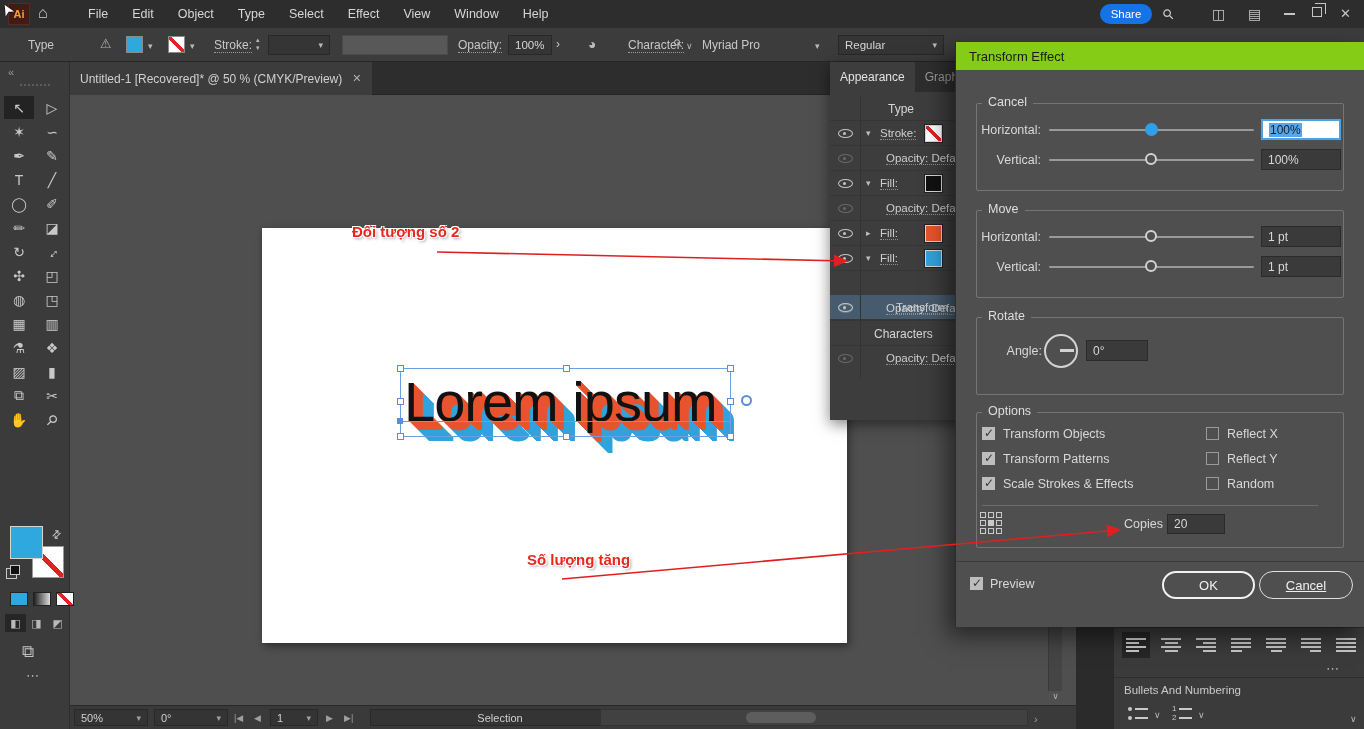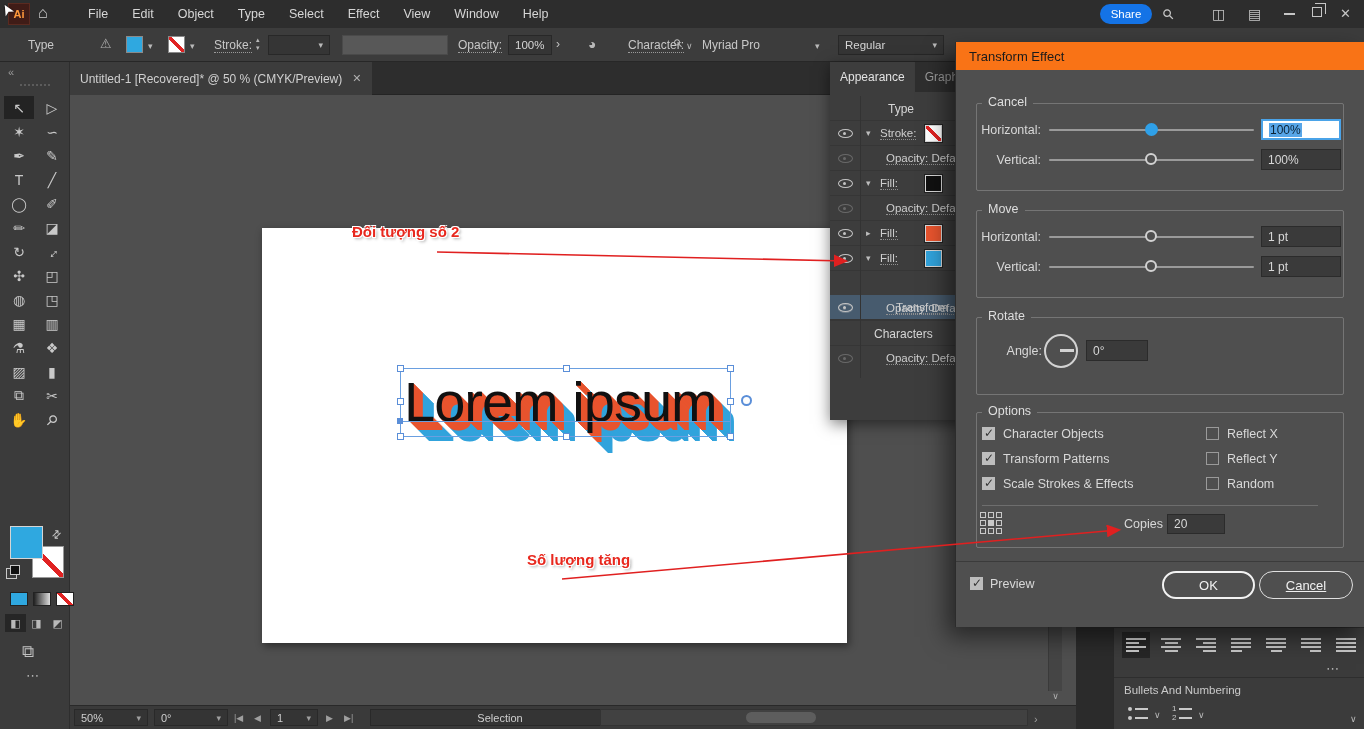--- a/index.html
+++ b/index.html
@@ -104,21 +104,21 @@
   .ap-chev{left:36px;top:7px;color:#bdbdbd;font-size:9px;position:absolute;}
   .ap-sw{left:95px;top:4px;width:17px;height:17px;border:1px solid #d8d8d8;position:absolute;outline:1px solid #222;}
   .ap-foot{left:0;top:326px;width:152px;height:32px;border-top:1px solid #2f2f2f;position:absolute;}
   .ap-foot-ic{top:8px;color:#c4c4c4;font-size:12px;position:absolute;}
   .box-outline{width:12px;height:12px;border:1.5px solid #c4c4c4;}
   .box-filled{width:12px;height:12px;border:1.5px solid #c4c4c4;background:#9c9c9c;}
 
   
   .dialog{left:955px;top:42px;width:409px;height:585px;background:#4f4f4f;z-index:30;
     box-shadow:-8px 10px 22px rgba(0,0,0,.5);border-left:1px solid #2c2c2c;}
-  .dlg-head{left:0;top:0;width:409px;height:28px;background:#f97316;display:flex;align-items:center;padding-left:13px;
+  .dlg-head{left:0;top:0;width:409px;height:28px;background:#84cc16;display:flex;align-items:center;padding-left:13px;
     color:#1b1b1b;font-size:13px;}
   .group{position:absolute;border:1px solid rgba(255,255,255,.22);border-radius:2px;}
   .group-lbl{position:absolute;background:#4f4f4f;padding:0 6px;color:#dedede;font-size:12.5px;}
   .d-lbl{position:absolute;color:#d8d8d8;font-size:12.5px;text-align:right;width:80px;}
   .track{position:absolute;height:2px;background:#9a9a9a;border-radius:1px;}
   .knob{position:absolute;width:13px;height:13px;border-radius:50%;top:-6px;}
   .knob.filled{background:#2fa0e8;}
   .knob.hollow{background:#4f4f4f;border:2px solid #d2d2d2;width:12px;height:12px;}
   .d-field{position:absolute;height:21px;background:#3a3a3a;border:1px solid #2b2b2b;color:#d8d8d8;
     font-size:12px;display:flex;align-items:center;padding:0 6px;}
@@ -420,21 +420,21 @@
 
   <div class="group" style="left:20px;top:275px;width:368px;height:78px;"></div>
   <span class="group-lbl" style="left:26px;top:267px;">Rotate</span>
   <span class="d-lbl" style="left:8px;top:302px;width:78px;">Angle:</span>
   <div class="dial" style="left:88px;top:292px;"></div>
   <div class="d-field" style="left:130px;top:298px;width:62px;">0°</div>
 
   <div class="group" style="left:20px;top:370px;width:368px;height:136px;"></div>
   <span class="group-lbl" style="left:26px;top:362px;">Options</span>
   <span class="cb on" style="left:26px;top:385px;"></span>
-  <span class="cb-lbl" style="left:47px;top:385px;">Character Objects</span>
+  <span class="cb-lbl" style="left:47px;top:385px;">Transform Objects</span>
   <span class="cb on" style="left:26px;top:410px;"></span>
   <span class="cb-lbl" style="left:47px;top:410px;">Transform Patterns</span>
   <span class="cb on" style="left:26px;top:435px;"></span>
   <span class="cb-lbl" style="left:47px;top:435px;text-align:right;">Scale Strokes &amp; Effects</span>
   <span class="cb" style="left:250px;top:385px;"></span>
   <span class="cb-lbl" style="left:271px;top:385px;">Reflect X</span>
   <span class="cb" style="left:250px;top:410px;"></span>
   <span class="cb-lbl" style="left:271px;top:410px;">Reflect Y</span>
   <span class="cb" style="left:250px;top:435px;"></span>
   <span class="cb-lbl" style="left:271px;top:435px;">Random</span>

